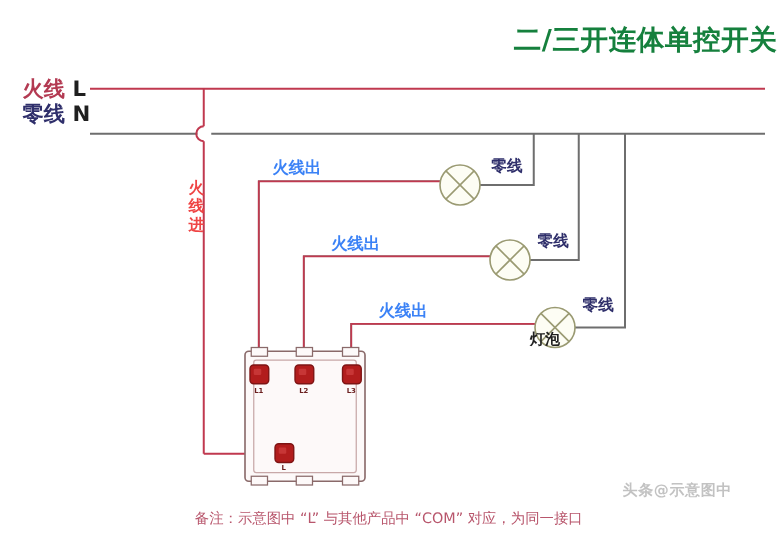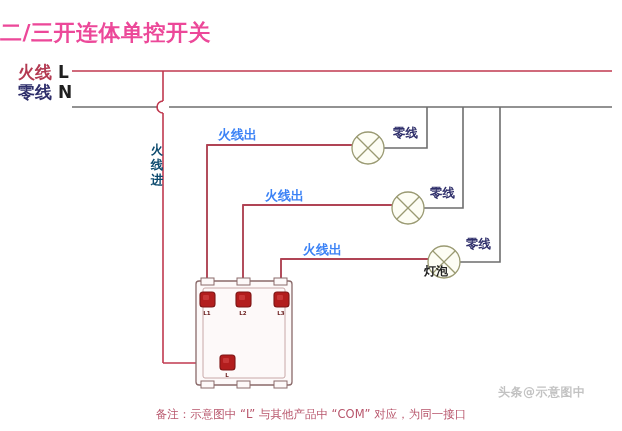--- a/index.html
+++ b/index.html
@@ -26,24 +26,24 @@
   }
   .txt {
     position: absolute;
     white-space: nowrap;
     line-height: 1;
   }
   #page-title {
     left: 0;
     top: 22px;
     width: 622px;
-    text-align: left;
+    text-align: right;
     font-size: 22px;
     font-weight: bold;
-    color: #ec4899;
+    color: #15803d;
     letter-spacing: 0.5px;
   }
   .label-live {
     color: #3b82f6;
     font-weight: bold;
     font-size: 13px;
   }
   .label-neutral {
     color: #2f2f6b;
     font-weight: bold;
@@ -59,21 +59,21 @@
   #live-bus-label { left: 18px; top: 64px; }
   #neutral-bus-label { left: 18px; top: 84px; }
 
   #live-in-label {
     left: 149px;
     top: 142px;
     width: 16px;
     text-align: center;
     font-size: 12.5px;
     font-weight: bold;
-    color: #0c4a6e;
+    color: #ef4444;
     line-height: 15px;
     white-space: normal;
   }
   #live-out-1 { left: 218px; top: 128px; font-size: 13px; }
   #live-out-2 { left: 265px; top: 189px; font-size: 13px; }
   #live-out-3 { left: 303px; top: 243px; font-size: 13px; }
 
   #neutral-lbl-1 { left: 393px; top: 127px; font-size: 12.5px; }
   #neutral-lbl-2 { left: 430px; top: 187px; font-size: 12.5px; }
   #neutral-lbl-3 { left: 466px; top: 238px; font-size: 12.5px; }

